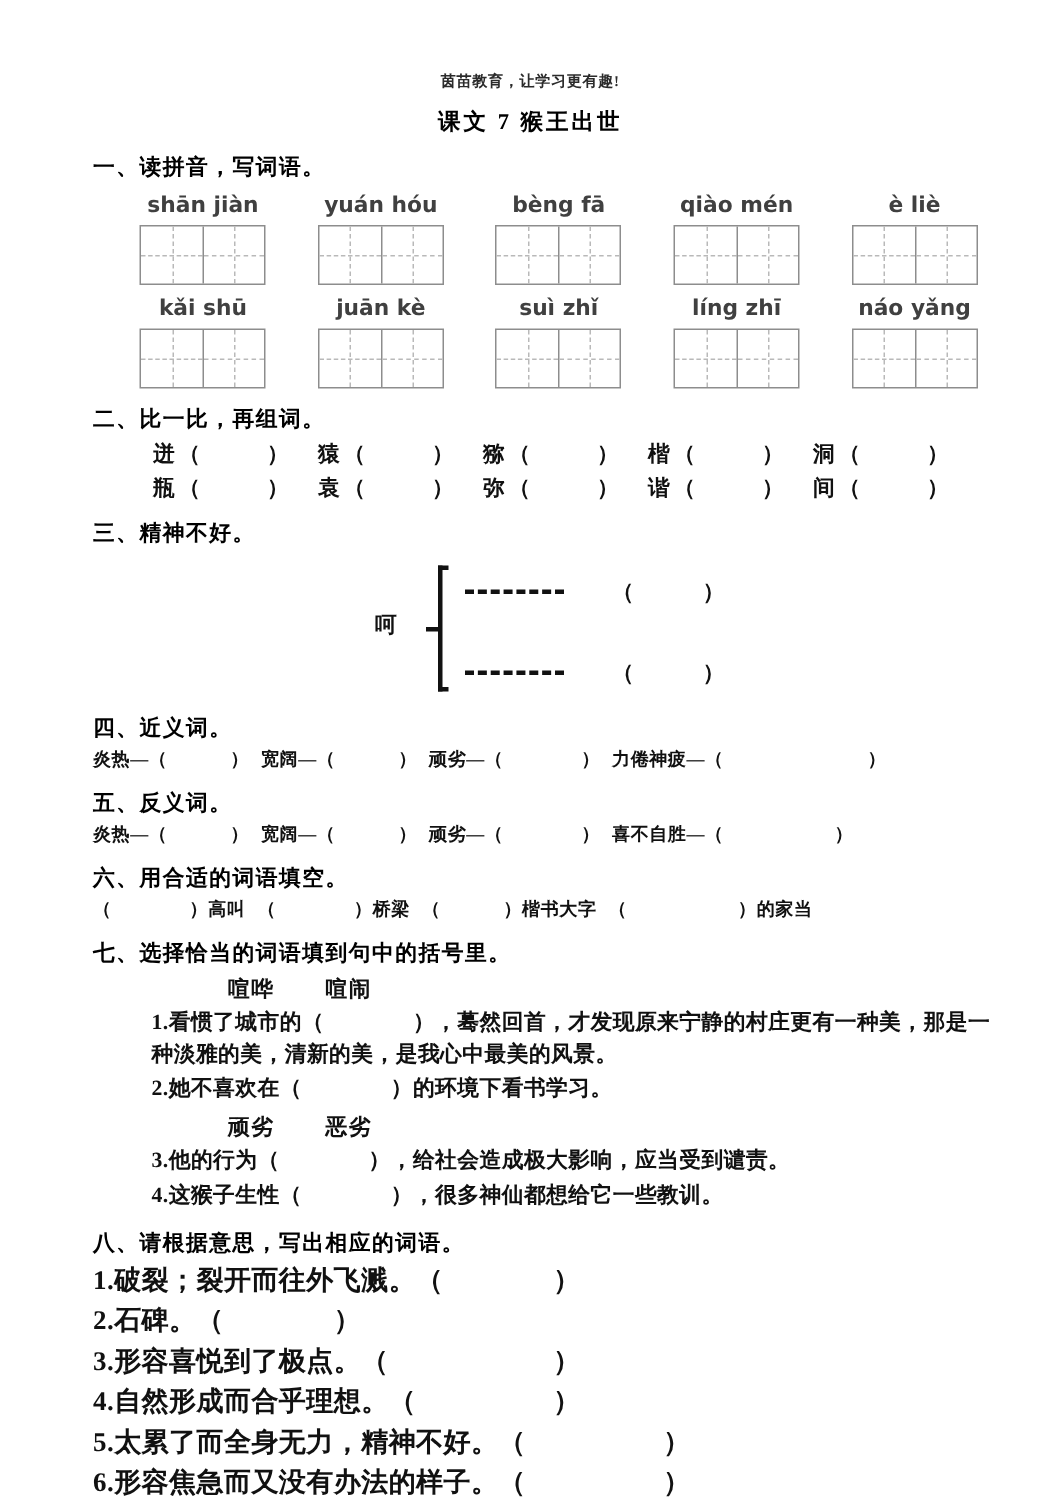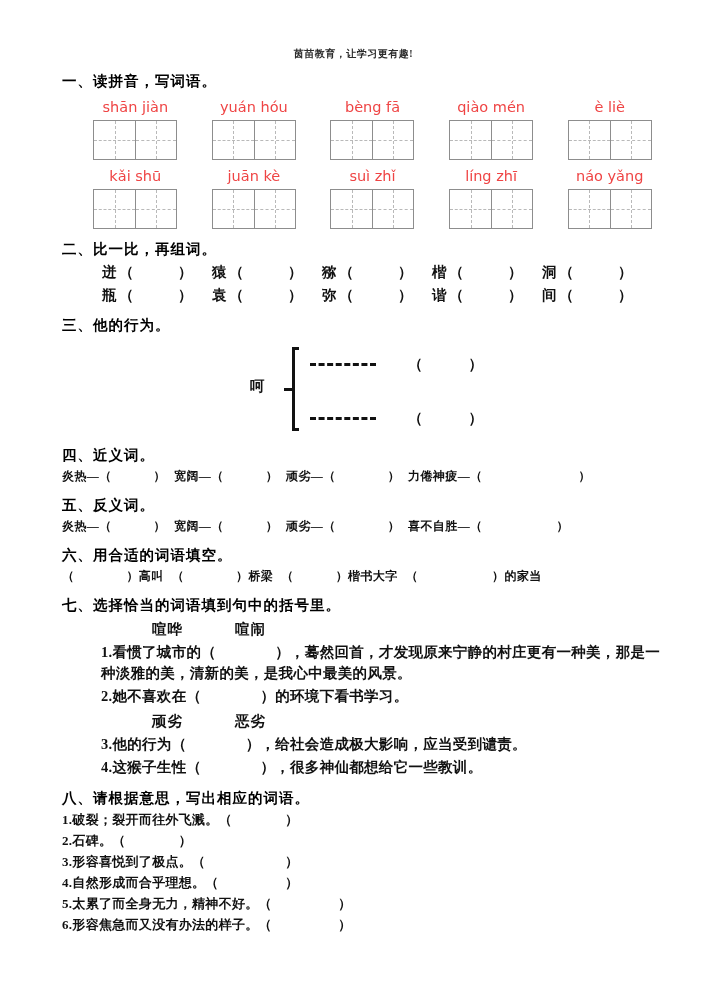--- a/index.html
+++ b/index.html
@@ -59,22 +59,22 @@
   .pinyin-row {
     display: flex;
     margin-top: 8px;
     padding-left: 14px;
   }
   .pinyin-cell {
     width: 128px;
     text-align: center;
     font-family: "DejaVu Sans", "Liberation Sans", sans-serif;
     font-size: 14.5px;
-    font-weight: 400;
-    color: #ef4444;
+    font-weight: 700;
+    color: #404040;
     white-space: nowrap;
   }
   .grid-row {
     display: flex;
     margin-top: 5px;
     padding-left: 14px;
   }
   .grid-slot {
     width: 128px;
     display: flex;
@@ -203,44 +203,45 @@
   .gap { display: inline-block; width: 8px; }
 
   
   .choice-row {
     font-size: 14.5px;
     font-weight: bold;
     margin-top: 5px;
     padding-left: 90px;
     letter-spacing: 1px;
   }
-  .choice-row .w2 { margin-left: 52px; }
+  .choice-row .w2 { margin-left: 34px; }
 
   .sent {
     font-size: 14.5px;
     font-weight: bold;
     letter-spacing: 0.3px;
     margin-top: 3px;
     line-height: 1.42;
     margin-left: 39px;
   }
 
   .def-line {
-    font-size: 13px;
+    font-size: 18px;
     font-weight: bold;
     letter-spacing: 0.3px;
     margin-top: 3px;
   }
 </style>
 </head>
 <body>
 
 <div class="page">
 
   <div class="site-header">茵苗教育，让学习更有趣!</div>
+  <div class="doc-title">课文 7 猴王出世</div>
 
   <div class="content">
 
     <div class="sec-head">一、读拼音，写词语。</div>
 
     <div class="pinyin-row">
       <div class="pinyin-cell">shān jiàn</div>
       <div class="pinyin-cell">yuán hóu</div>
       <div class="pinyin-cell">bèng fā</div>
       <div class="pinyin-cell">qiào mén</div>
@@ -328,21 +329,21 @@
       <div class="cmp-item"><span class="ch">洞</span><span class="par-open">（</span><span>）</span></div>
     </div>
     <div class="cmp-row">
       <div class="cmp-item"><span class="ch">瓶</span><span class="par-open">（</span><span>）</span></div>
       <div class="cmp-item"><span class="ch">袁</span><span class="par-open">（</span><span>）</span></div>
       <div class="cmp-item"><span class="ch">弥</span><span class="par-open">（</span><span>）</span></div>
       <div class="cmp-item"><span class="ch">谐</span><span class="par-open">（</span><span>）</span></div>
       <div class="cmp-item"><span class="ch">间</span><span class="par-open">（</span><span>）</span></div>
     </div>
 
-    <div class="sec-head">三、他的行为。</div>
+    <div class="sec-head">三、精神不好。</div>
     <div class="poly-wrap">
       <div class="poly-char">呵</div>
       <div class="poly-bracket">
         <div class="spine"></div>
         <div class="tick t-top"></div>
         <div class="tick t-mid"></div>
         <div class="tick t-bot"></div>
       </div>
       <div class="poly-line l1">
         <span class="poly-dash"></span>

